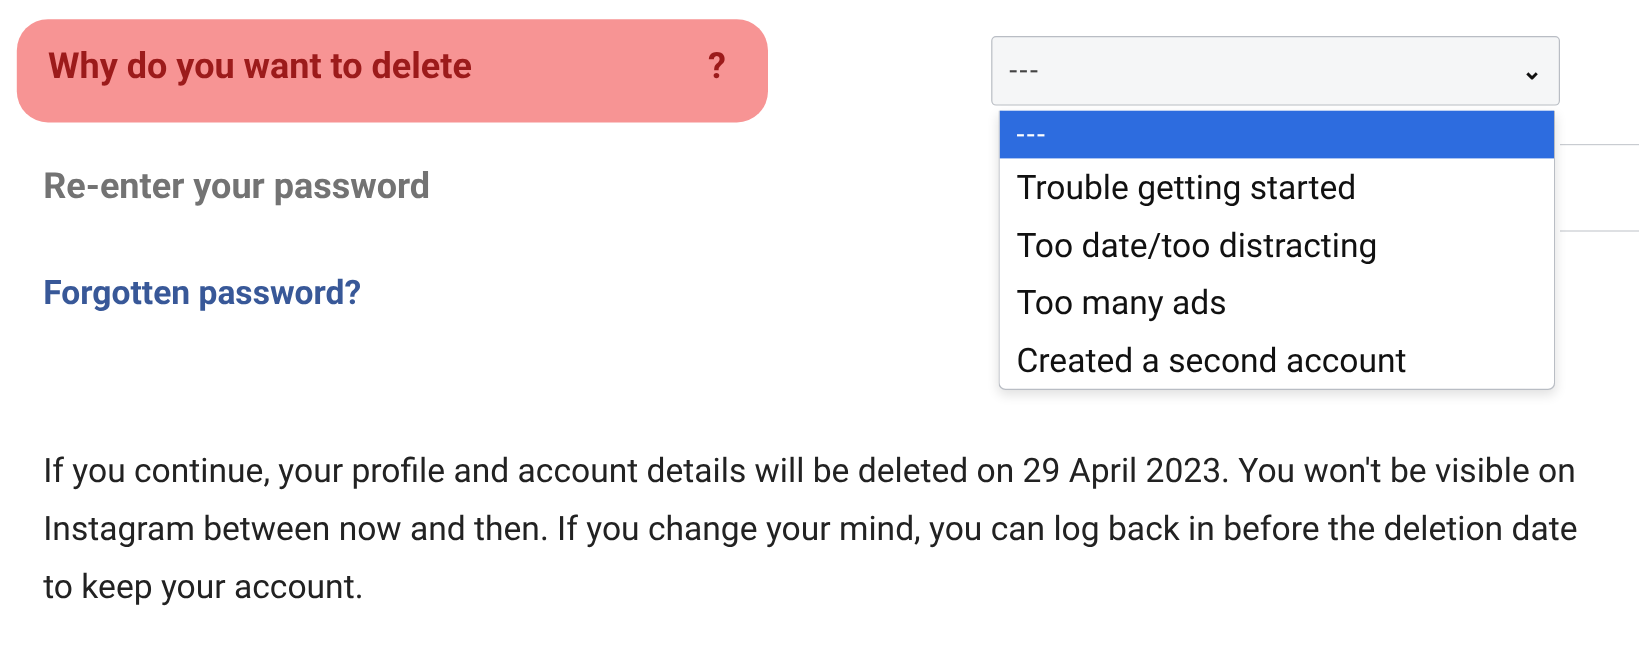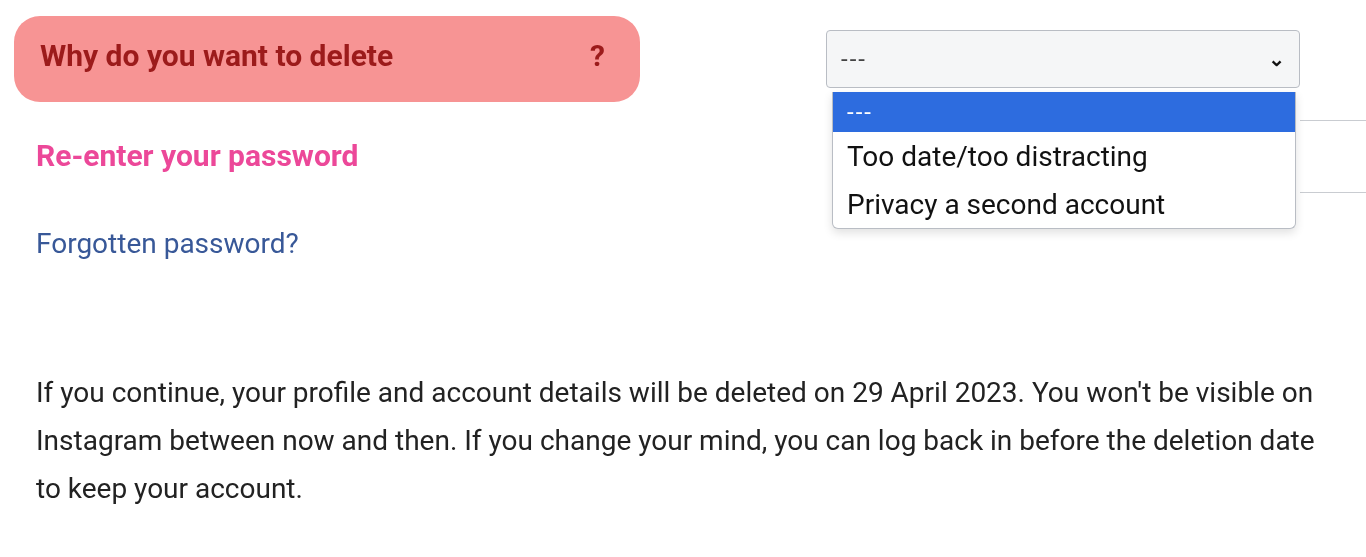--- a/index.html
+++ b/index.html
@@ -44,29 +44,29 @@
     font-weight:700;
     color:#9c1b1b;
   }
 
   .reenter{
     position:absolute;
     left:36px;
     top:138px;
     font-size:30px;
     font-weight:700;
-    color:#ec4899;
+    color:#737373;
   }
 
   .forgot{
     position:absolute;
     left:36px;
     top:227px;
     font-size:28px;
-    font-weight:400;
+    font-weight:700;
     color:#385898;
     cursor:pointer;
     text-align:right;
   }
 
   .para{
     position:absolute;
     left:36px;
     top:369px;
     width:1300px;           
@@ -164,17 +164,19 @@
   <div class="select-box">
     <span class="sel-text">---</span>
     <span class="chev">⌄</span>
   </div>
 
   <div class="rule r1"></div>
   <div class="rule r2"></div>
 
   <div class="options">
     <div class="opt selected">---</div>
+    <div class="opt">Trouble getting started</div>
     <div class="opt">Too date/too distracting</div>
-    <div class="opt">Privacy a second account</div>
+    <div class="opt">Too many ads</div>
+    <div class="opt">Created a second account</div>
   </div>
 
 </div>
 
 </body></html>

